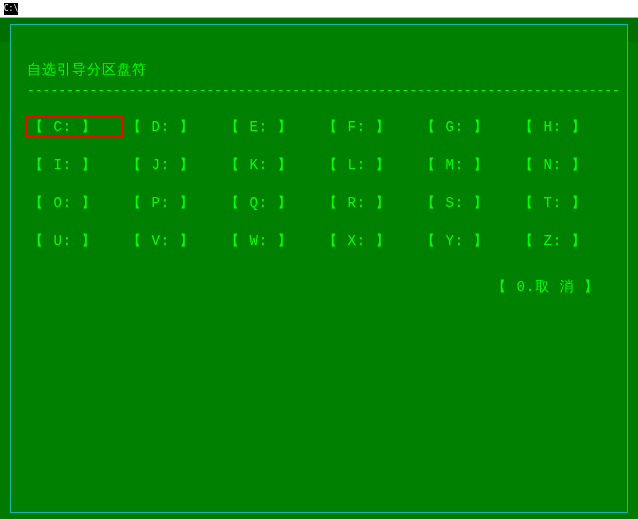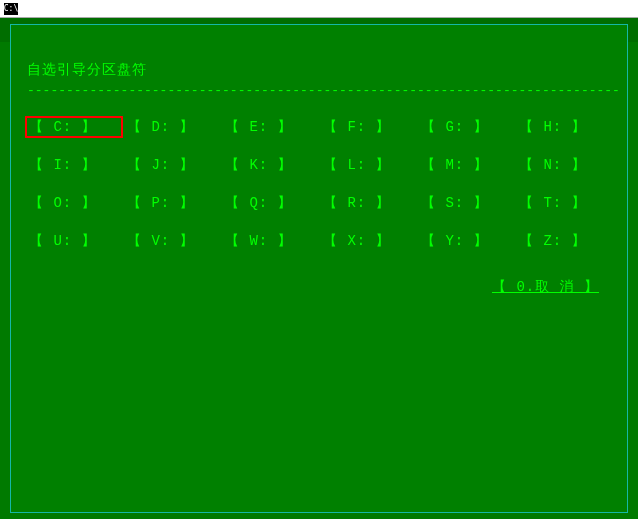--- a/index.html
+++ b/index.html
@@ -94,21 +94,20 @@
     white-space: nowrap;
   }
   .drive.highlight {
     border: 2px solid #ff0000;
     padding: 0 2px;
   }
   .cancel-row {
     display: flex;
     justify-content: flex-end;
     margin: 26px 20px 0 0;
-    text-decoration: underline;
   }
   .cancel {
     color: #00ff00;
     font-size: 14px;
     letter-spacing: 1px;
     white-space: nowrap;
   }
 </style>
 </head>
 <body>

